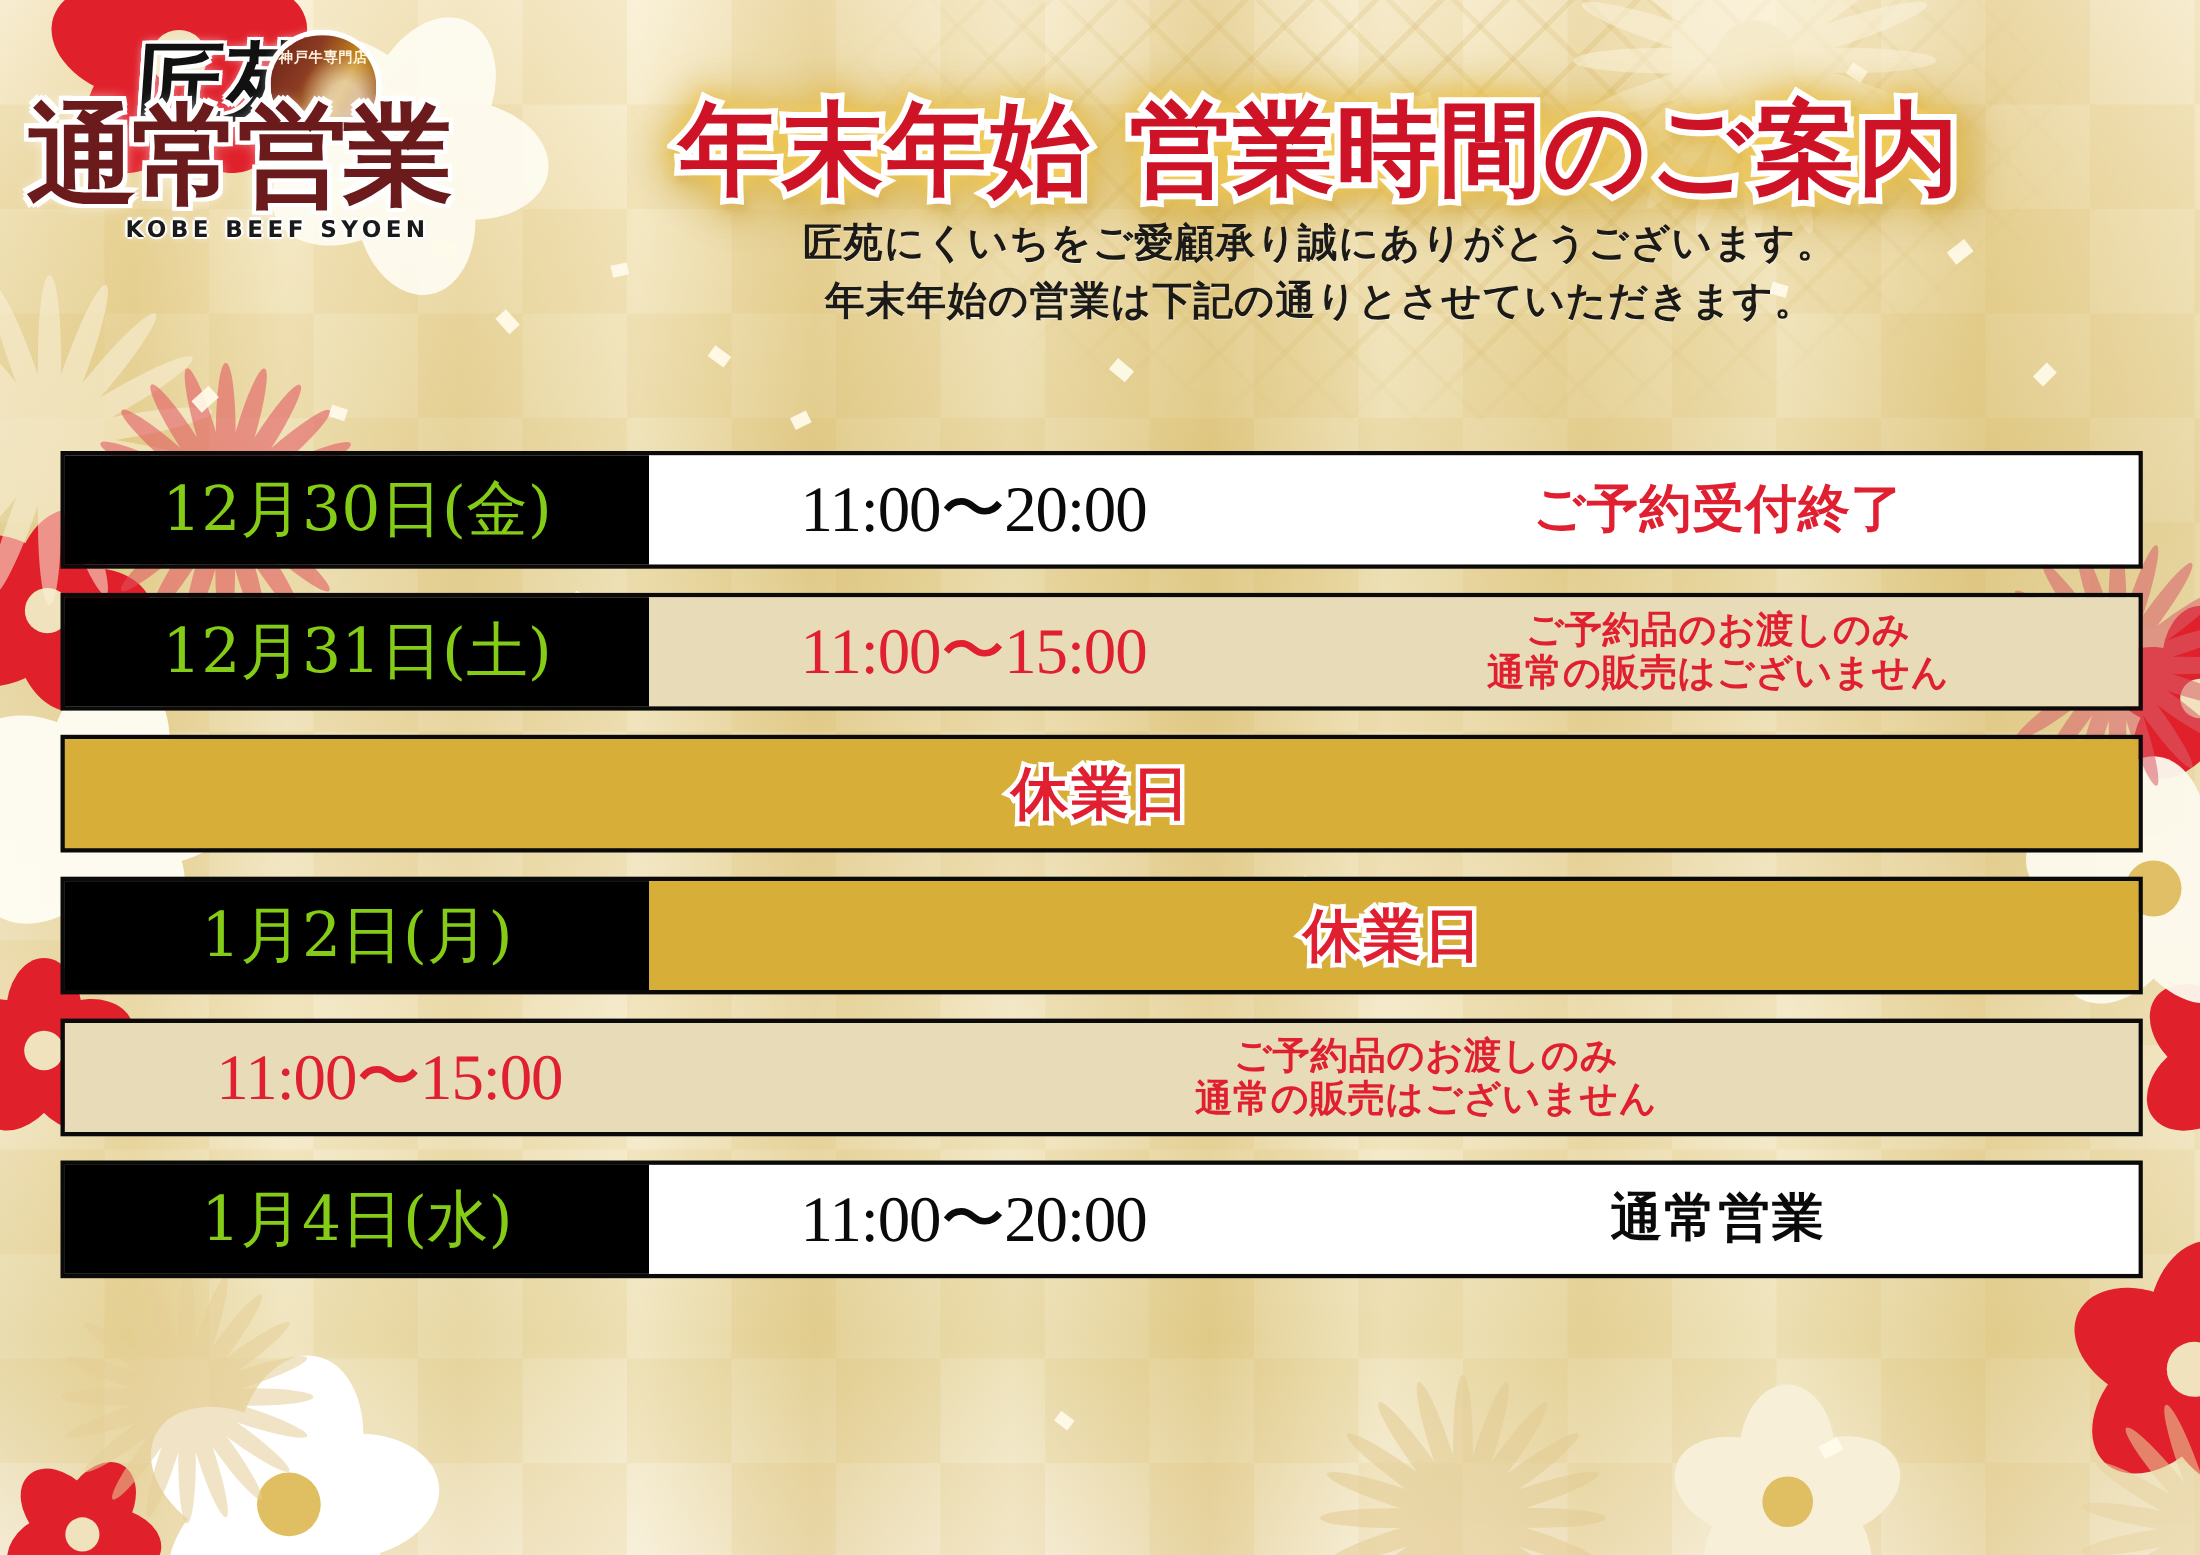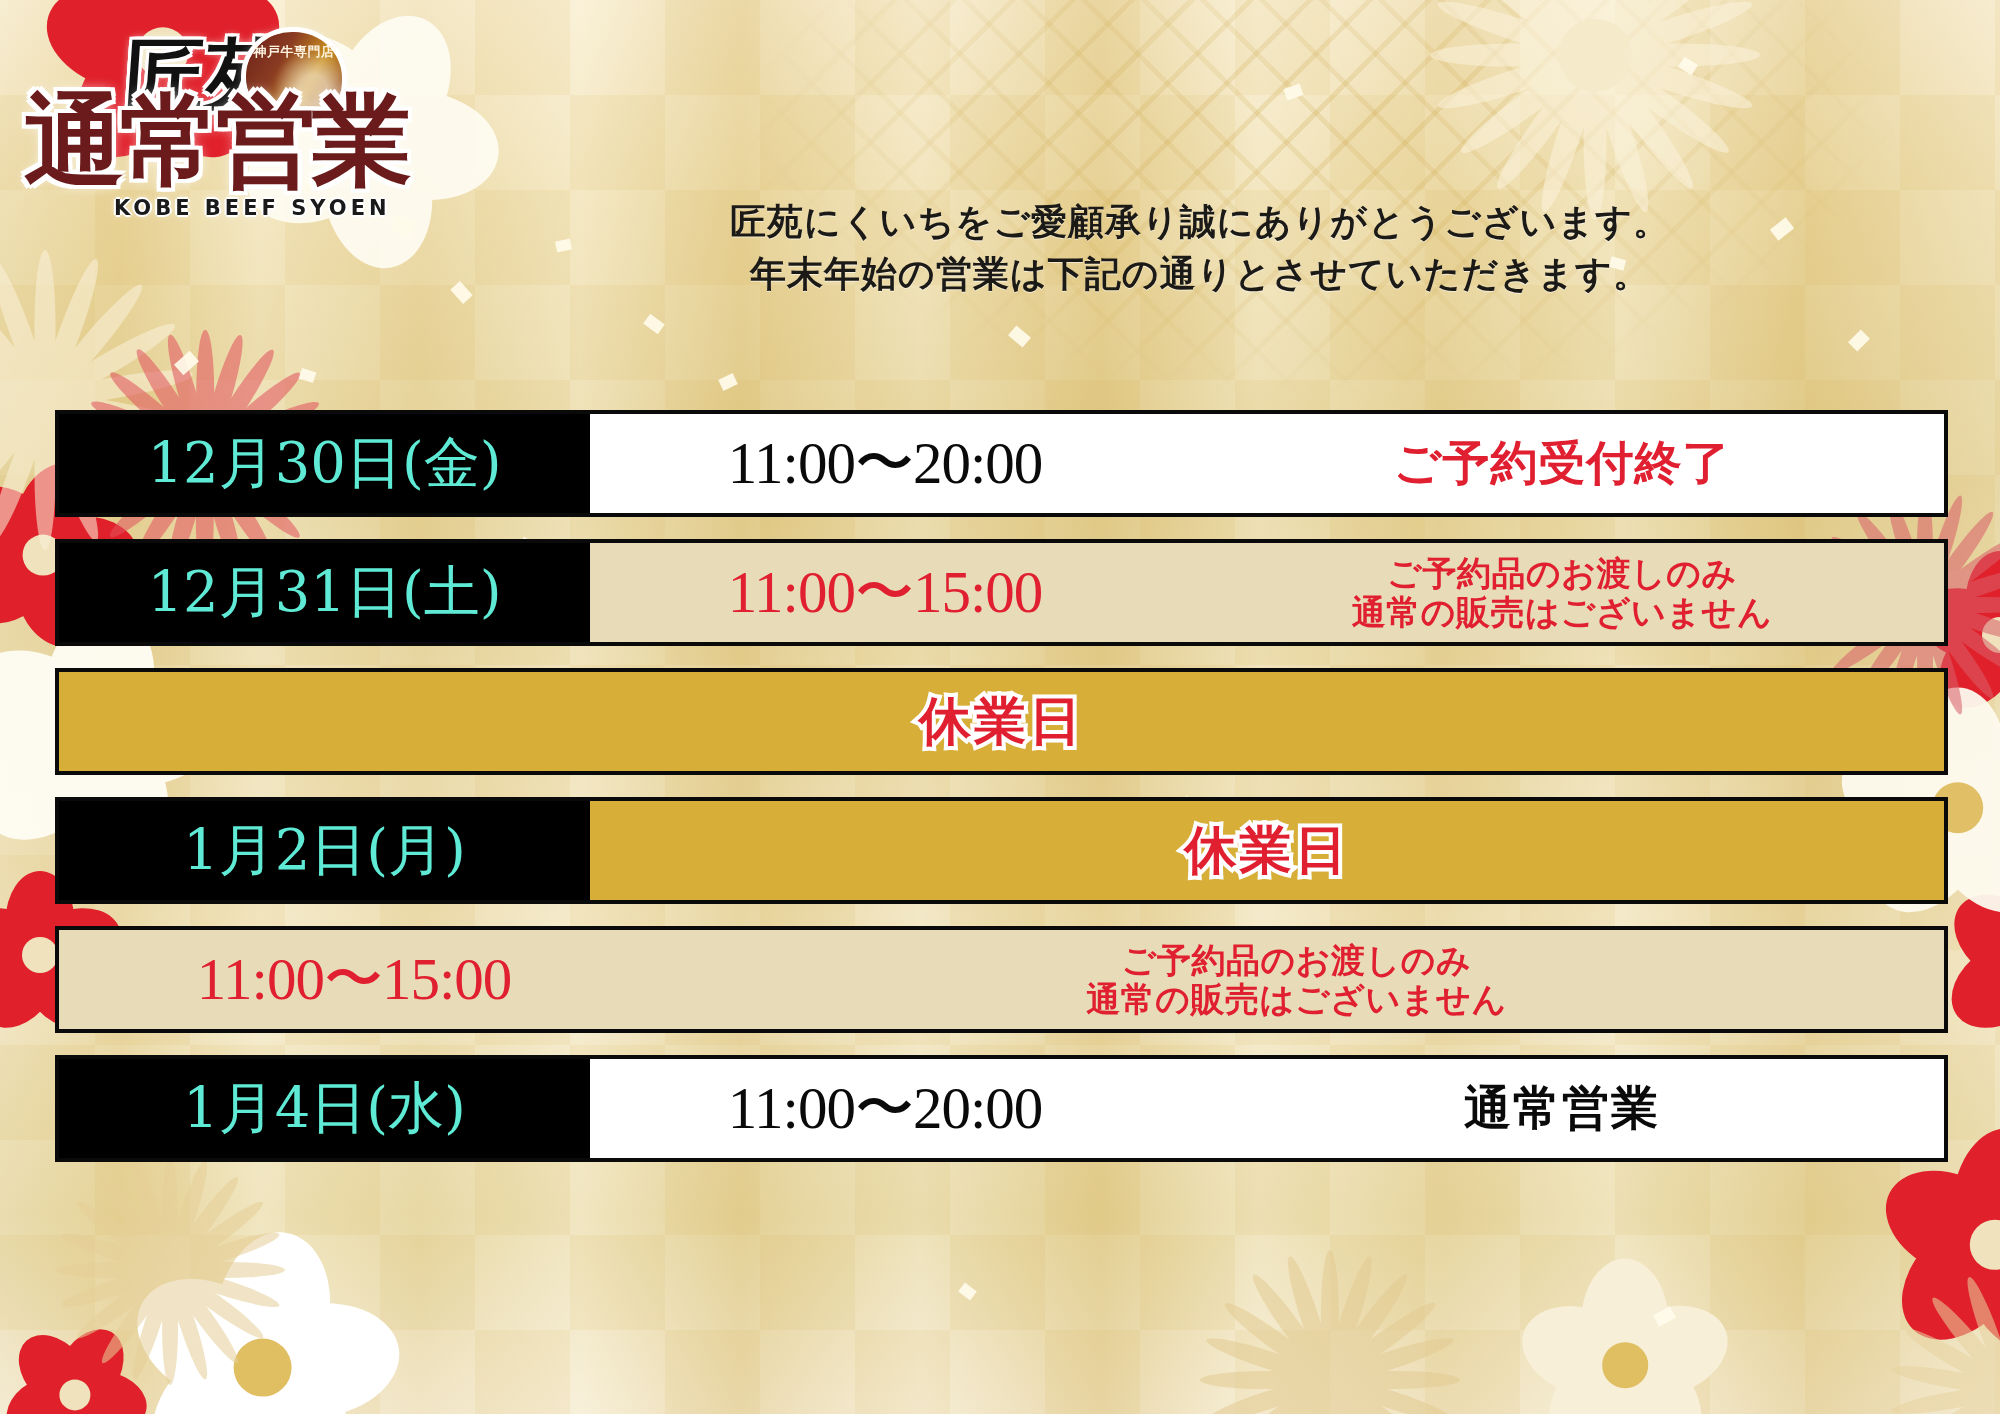--- a/index.html
+++ b/index.html
@@ -190,21 +190,21 @@
     display: flex; align-items: stretch;
     height: 107px; margin-bottom: 22px;
     border: 4px solid #0A0A0A;
   }
   .row:last-child { margin-bottom: 12px; }
 
   .date-cell {
     width: 531px; flex: 0 0 531px;
     background: #000000;
     display: flex; align-items: center; justify-content: center;
-    color: #5eead4;
+    color: #84cc16;
     font-family: "DejaVu Serif", "Liberation Serif", serif;
     font-size: 56px; font-weight: 400; letter-spacing: 0px;
     white-space: nowrap;
   }
 
   .body-cell {
     flex: 1 1 auto;
     display: flex; align-items: center;
     position: relative;
   }
@@ -554,20 +554,21 @@
 
   <div id="logo">
     <div class="logo-kanji">匠苑</div>
     <div class="logo-seal">
       <div class="logo-seal-text">神戸牛専門店</div>
     </div>
     <div class="logo-main">通常営業</div>
     <div class="logo-roman">KOBE BEEF SYOEN</div>
   </div>
 
+  <div id="headline">年末年始 営業時間のご案内</div>
 
   <div id="subtitle">
     <div>匠苑にくいちをご愛顧承り誠にありがとうございます。</div>
     <div>年末年始の営業は下記の通りとさせていただきます。</div>
   </div>
 
   <div id="schedule">
       <div class="row">
         <div class="date-cell">12月30日(金)</div>
         <div class="body-cell bg-white">

